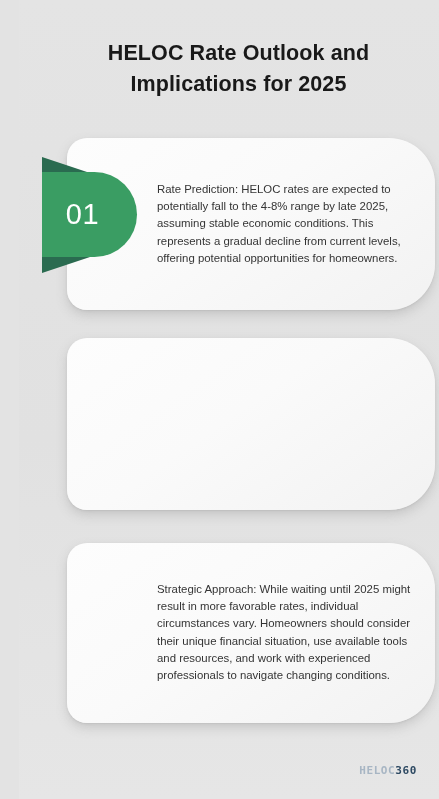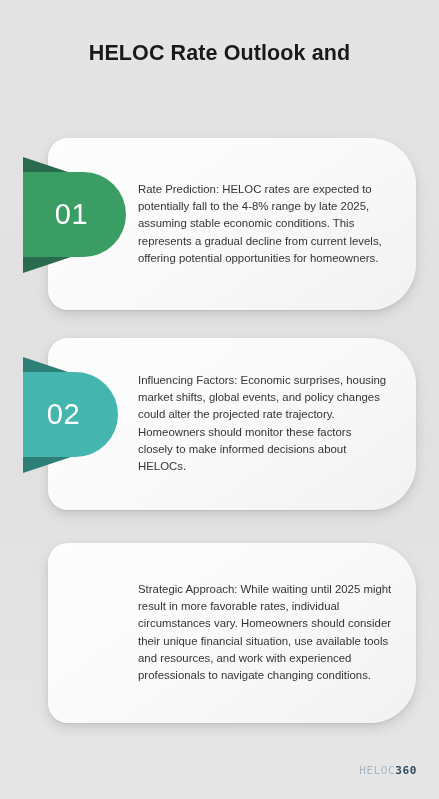--- a/index.html
+++ b/index.html
@@ -12,20 +12,21 @@
     background: #e3e3e3;
     font-family: "Liberation Sans", sans-serif;
     overflow: hidden;
     position: relative;
   }
 
   .page {
     position: absolute;
     inset: 0;
     background: linear-gradient(180deg, #e4e4e4 0%, #e1e1e1 55%, #e6e6e6 100%);
+    margin-left: 19px;
   }
 
   
   .title-block {
     position: absolute;
     left: 34px;
     top: 38px;
     width: 371px;
     text-align: center;
   }
@@ -113,56 +114,49 @@
     position: absolute;
     right: 22px;
     bottom: 22px;
     font-family: "DejaVu Sans Mono", monospace;
     font-size: 11px;
     letter-spacing: 0.6px;
     white-space: nowrap;
   }
   .logo .logo-heloc {
     color: #a8b6c4;
-    font-weight: normal;
+    font-weight: bold;
   }
   .logo .logo-360 {
     color: #2e4a63;
     font-weight: bold;
   }
 </style>
 </head>
 <body>
 
 <div class="page">
 
   <div class="title-block">
     <span class="title-line">HELOC Rate Outlook and</span>
+    <span class="title-line">Implications for 2025</span>
   </div>
 
   <div class="card card-1">
     <div class="badge">
       <div class="fold-top" style="background: rgb(42, 107, 80);"></div>
       <div class="fold-bottom" style="background: rgb(42, 107, 80);"></div>
-      <div class="body" style="background: rgb(58, 157, 99); padding-left: 8px;">
+      <div class="body" style="background: rgb(58, 157, 99);">
         <span class="num">01</span>
       </div>
     </div>
     <div class="card-text">Rate Prediction: HELOC rates are expected to potentially fall to the 4-8% range by late 2025, assuming stable economic conditions. This represents a gradual decline from current levels, offering potential opportunities for homeowners.</div>
   </div>
 
   <div class="card card-2">
-    <div class="badge">
-      <div class="fold-top" style="background: rgb(45, 127, 120);"></div>
-      <div class="fold-bottom" style="background: rgb(45, 127, 120);"></div>
-      <div class="body" style="background: rgb(69, 181, 176);">
-        <span class="num">02</span>
-      </div>
-    </div>
-    <div class="card-text">Influencing Factors: Economic surprises, housing market shifts, global events, and policy changes could alter the projected rate trajectory. Homeowners should monitor these factors closely to make informed decisions about HELOCs.</div>
   </div>
 
   <div class="card card-3">
     <div class="card-text">Strategic Approach: While waiting until 2025 might result in more favorable rates, individual circumstances vary. Homeowners should consider their unique financial situation, use available tools and resources, and work with experienced professionals to navigate changing conditions.</div>
   </div>
 
   <div class="logo">
     <span class="logo-heloc">HELOC</span><span class="logo-360">360</span>
   </div>
 

